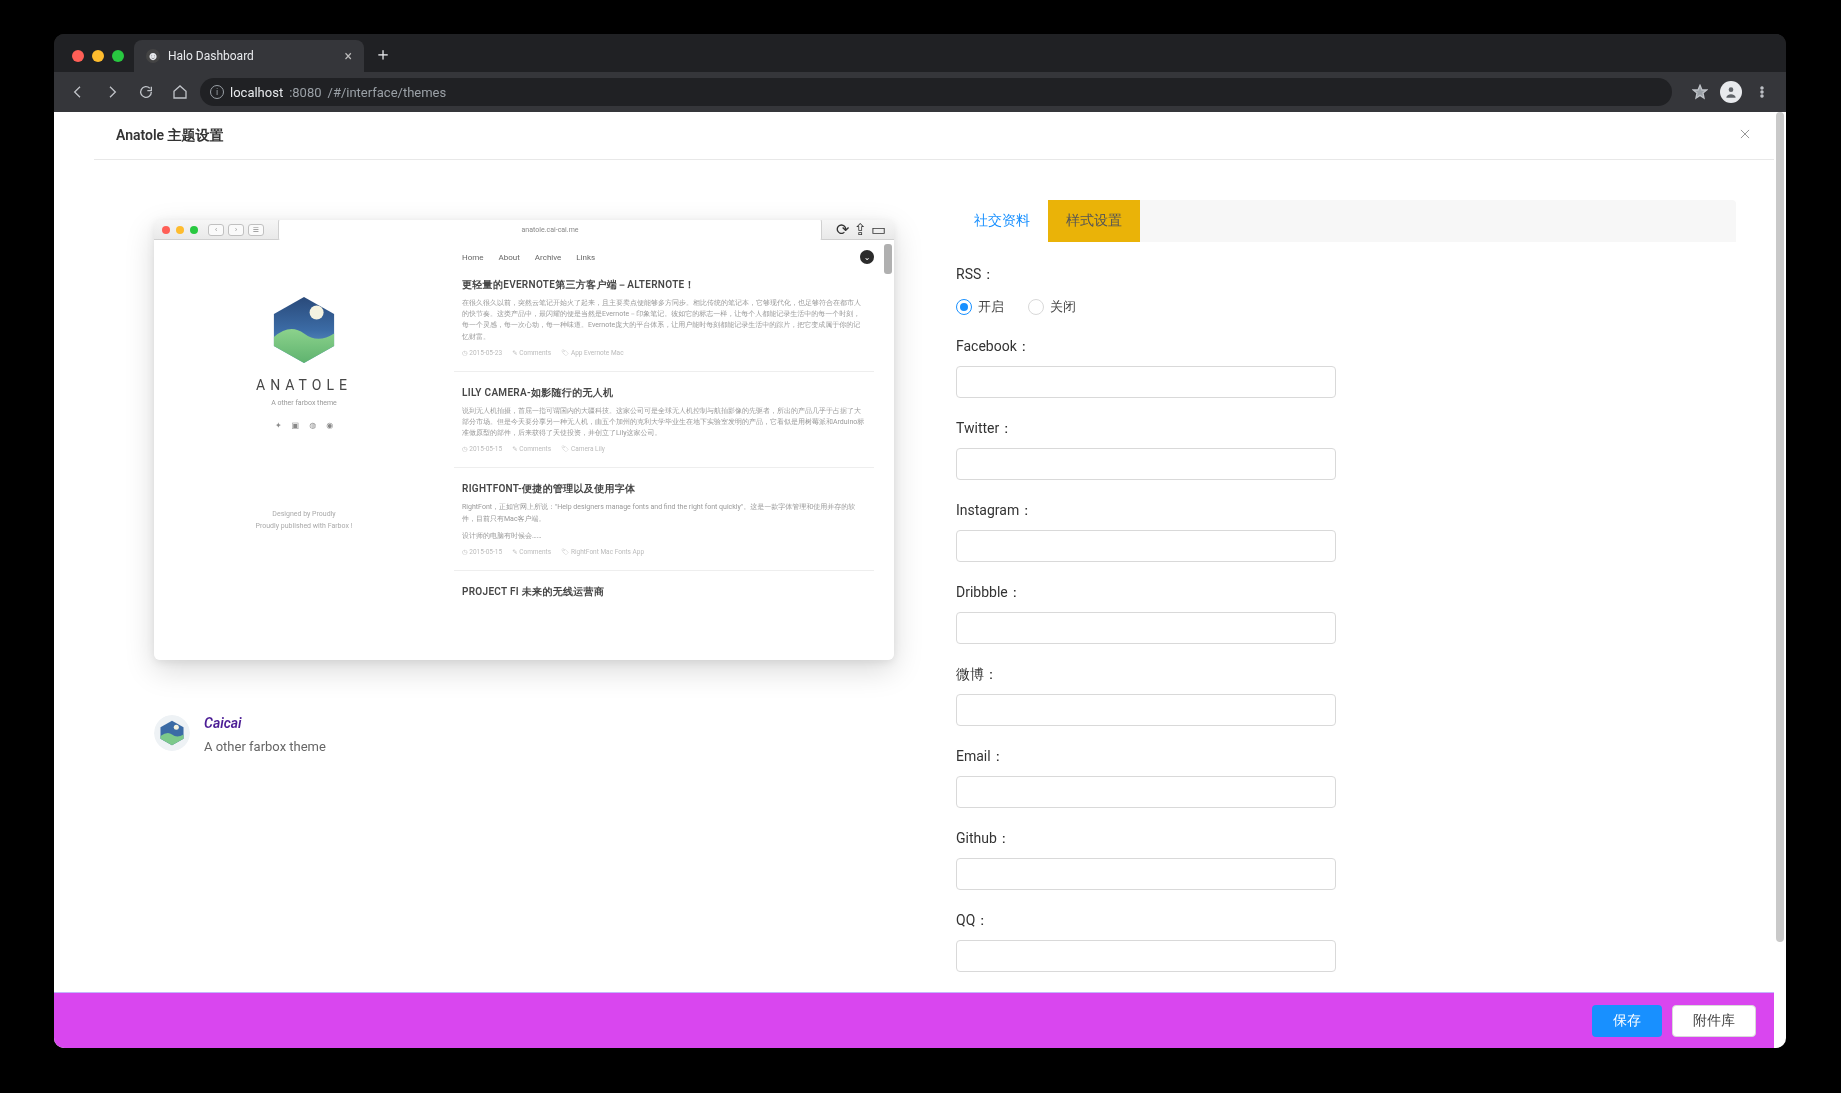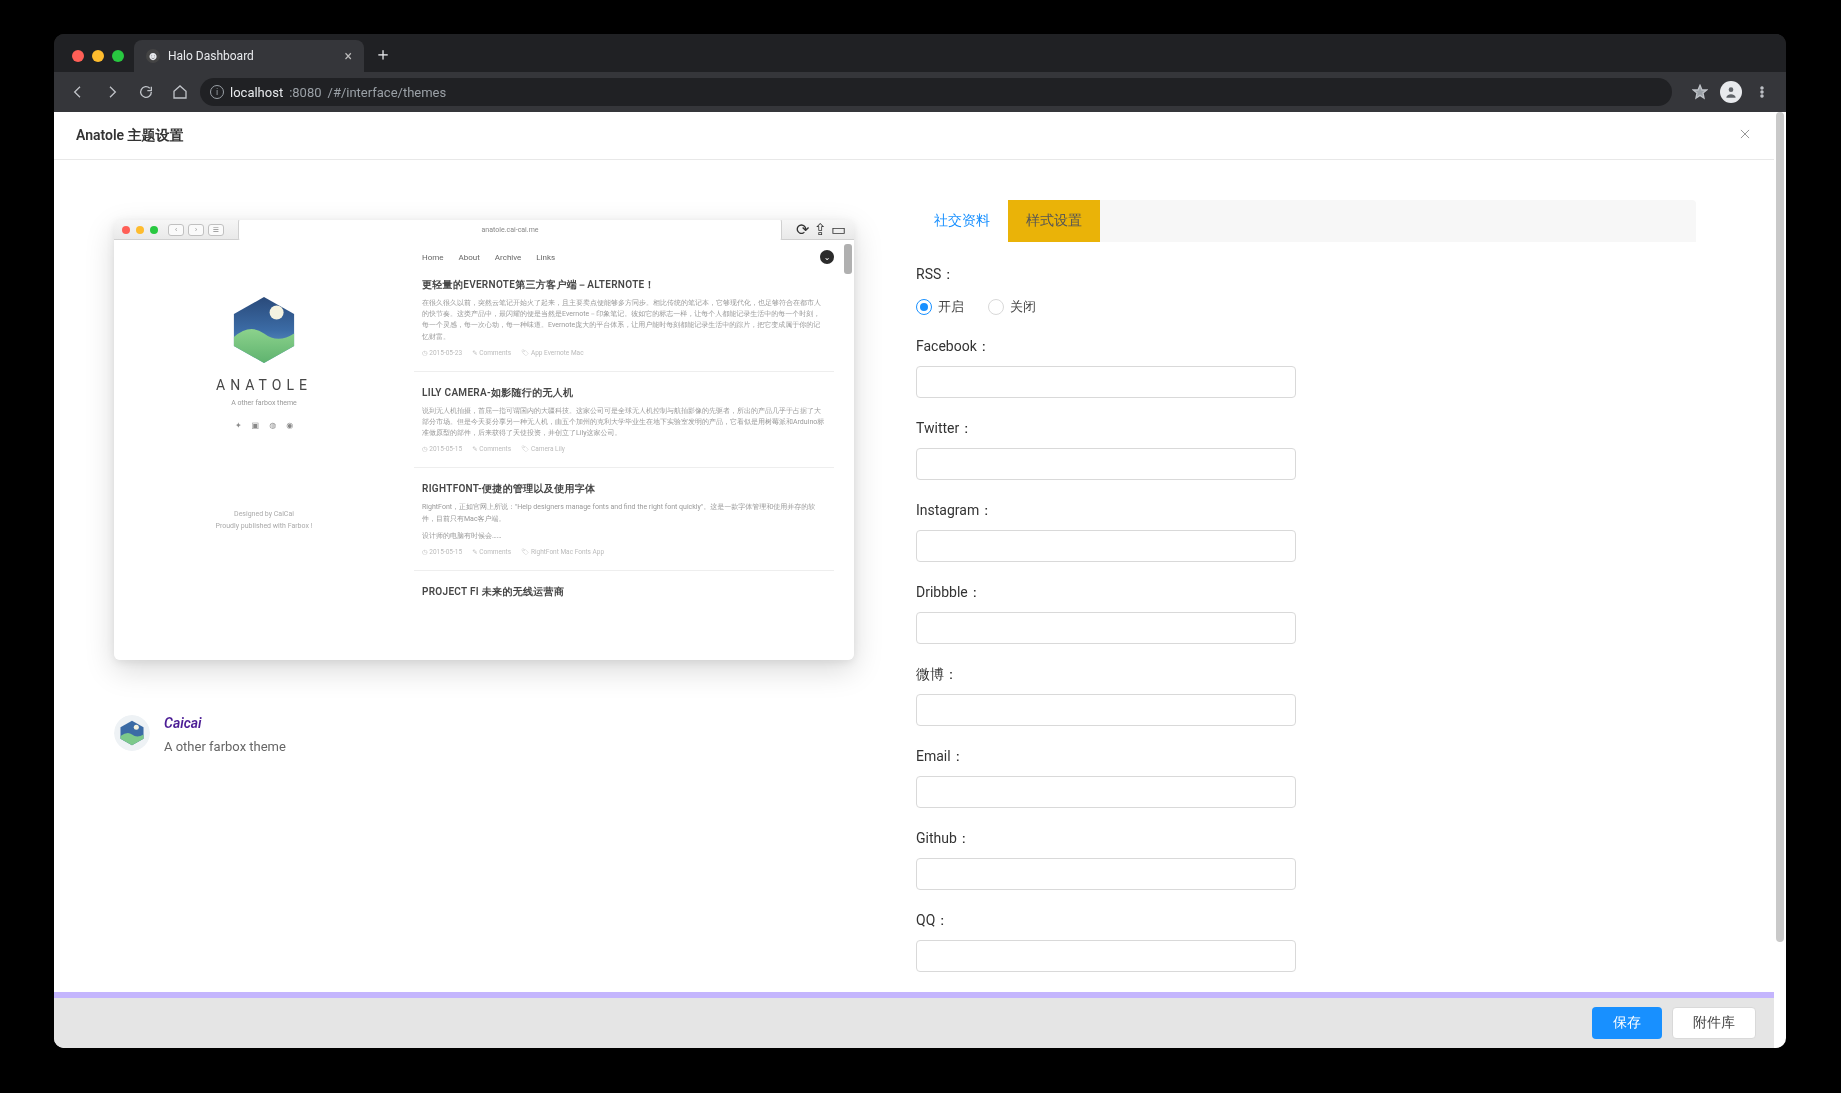--- a/index.html
+++ b/index.html
@@ -105,20 +105,21 @@
   .kebab svg { width:14px; height:14px; fill:#bfc2c7; }
 
   .page {
     position: absolute;
     left: 0; top: 78px; right: 0; bottom: 0;
     background: #fff;
   }
   .page-scroll {
     position:absolute; inset:0 12px 0 0;
     overflow: hidden;
+    padding-left: 40px;
   }
   .scrollbar-track {
     position:absolute; right:2px; top:0; bottom:0; width:8px;
   }
   .scrollbar-thumb {
     position:absolute; right:0; top:0; width:8px; height:830px;
     background:#c9c9c9; border-radius:4px;
   }
 
   .drawer-header {
@@ -260,22 +261,22 @@
     border-radius: 4px;
     padding: 0 10px;
     font-size:13px;
     outline:none;
   }
 
   .footer {
     position:absolute;
     left:0; right:0; bottom:0;
     height: 56px;
-    border-top:6px solid #c4b5fd;
-    background:#e5e5e5;
+    border-top:1px solid #c4b5fd;
+    background:#d946ef;
     display:flex;
     align-items:center;
     justify-content:flex-end;
     padding: 0 18px;
     gap: 10px;
   }
   .btn {
     padding: 6px 20px;
     border-radius: 4px;
     font-size: 14px;
@@ -403,21 +404,21 @@
                   </svg>
                 </div>
                 <div class="logo-title">ANATOLE</div>
                 <div class="logo-sub">A other farbox theme</div>
                 <div class="social-row">
                   <span>✦</span>
                   <span>▣</span>
                   <span>◍</span>
                   <span>◉</span>
                 </div>
-                <div class="design-by">Designed by CaiCai</div>
+                <div class="design-by">Designed by Proudly</div>
                 <div class="design-by">Proudly published with Farbox !</div>
               </div>
               <div class="preview-main">
                 <div class="nav-row">
                   <span>Home</span>
                   <span>About</span>
                   <span>Archive</span>
                   <span>Links</span>
                   <span class="spacer"></span>
                   <span class="dark-dot">⌄</span>

